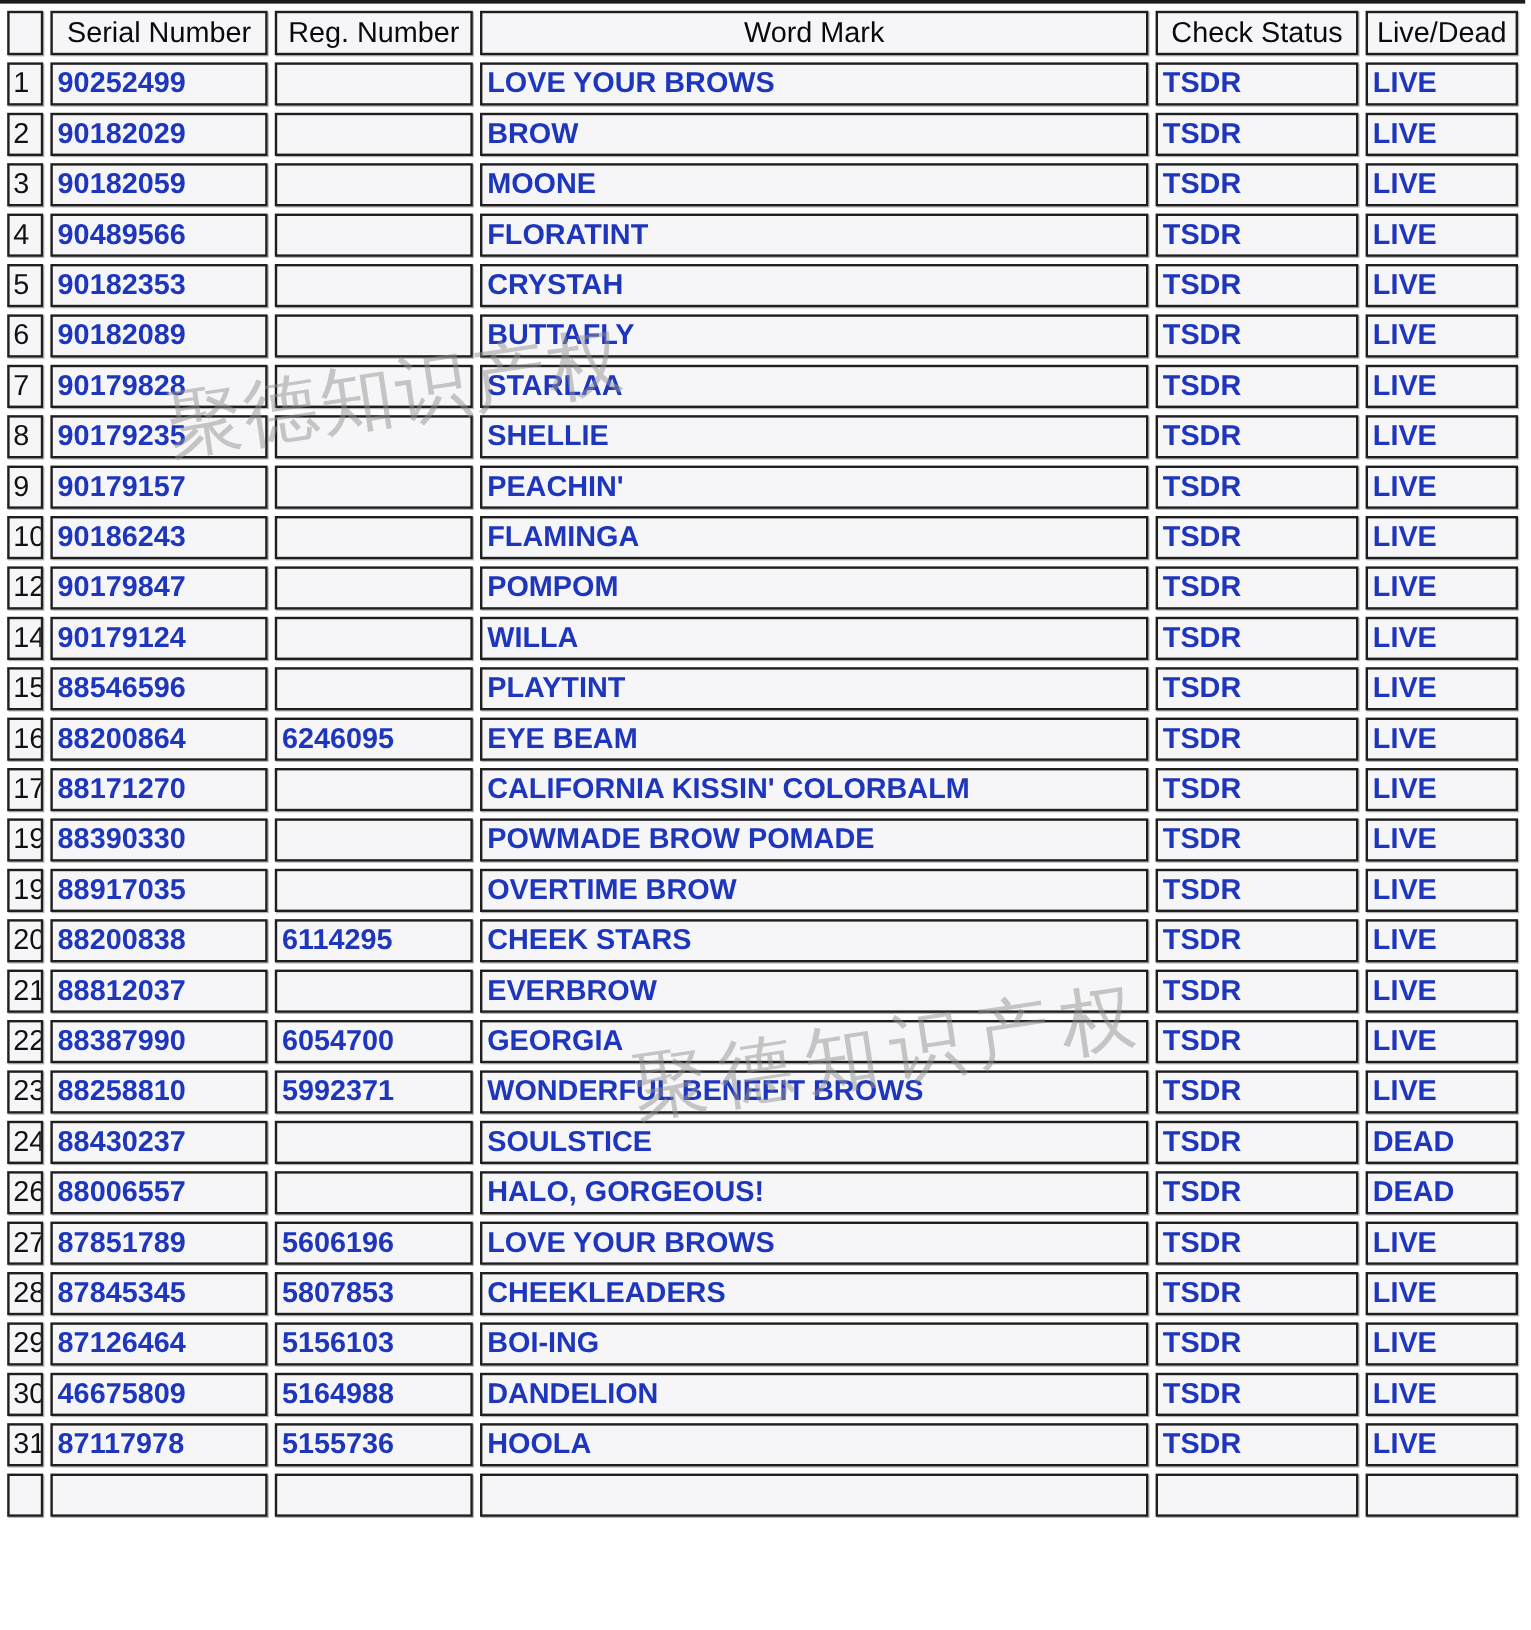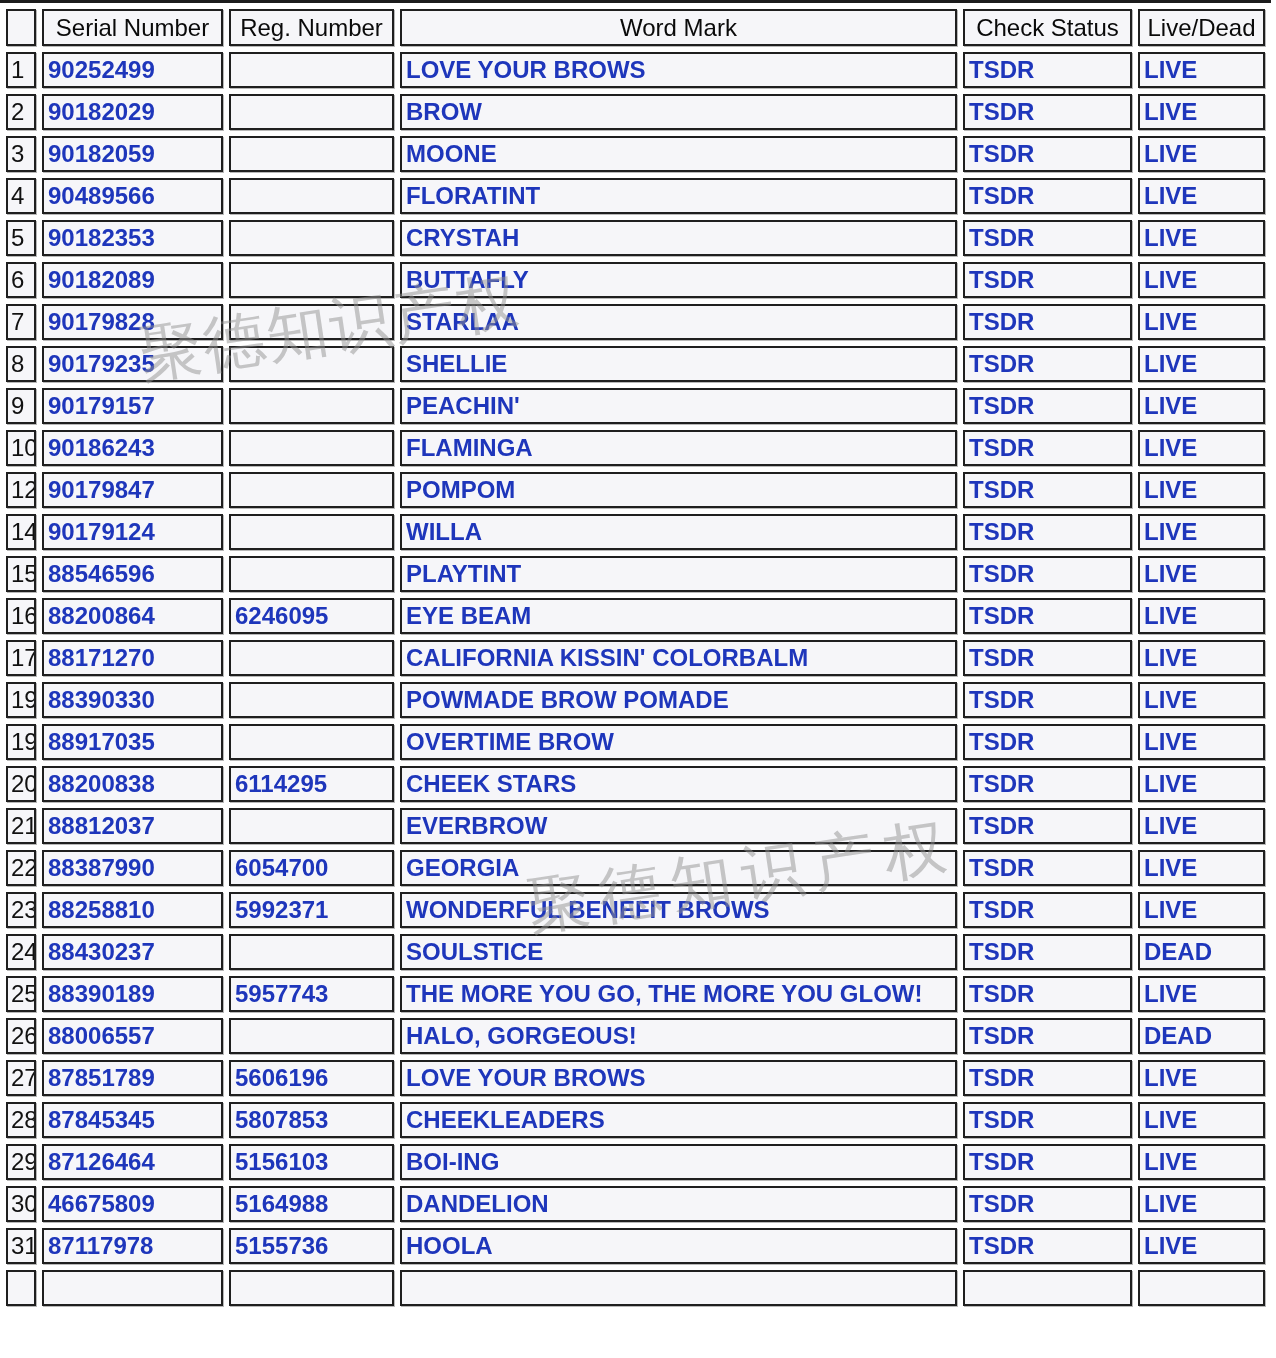--- a/index.html
+++ b/index.html
@@ -267,28 +267,20 @@
   </tr>
         <tr>
     <td class="idx">24</td>
     <td class="link">88430237</td>
     <td class="link"></td>
     <td class="link">SOULSTICE</td>
     <td class="link">TSDR</td>
     <td class="link">DEAD</td>
   </tr>
         <tr>
-    <td class="idx">25</td>
-    <td class="link">88390189</td>
-    <td class="link">5957743</td>
-    <td class="link">THE MORE YOU GO, THE MORE YOU GLOW!</td>
-    <td class="link">TSDR</td>
-    <td class="link">LIVE</td>
-  </tr>
-        <tr>
     <td class="idx">26</td>
     <td class="link">88006557</td>
     <td class="link"></td>
     <td class="link">HALO, GORGEOUS!</td>
     <td class="link">TSDR</td>
     <td class="link">DEAD</td>
   </tr>
         <tr>
     <td class="idx">27</td>
     <td class="link">87851789</td>

